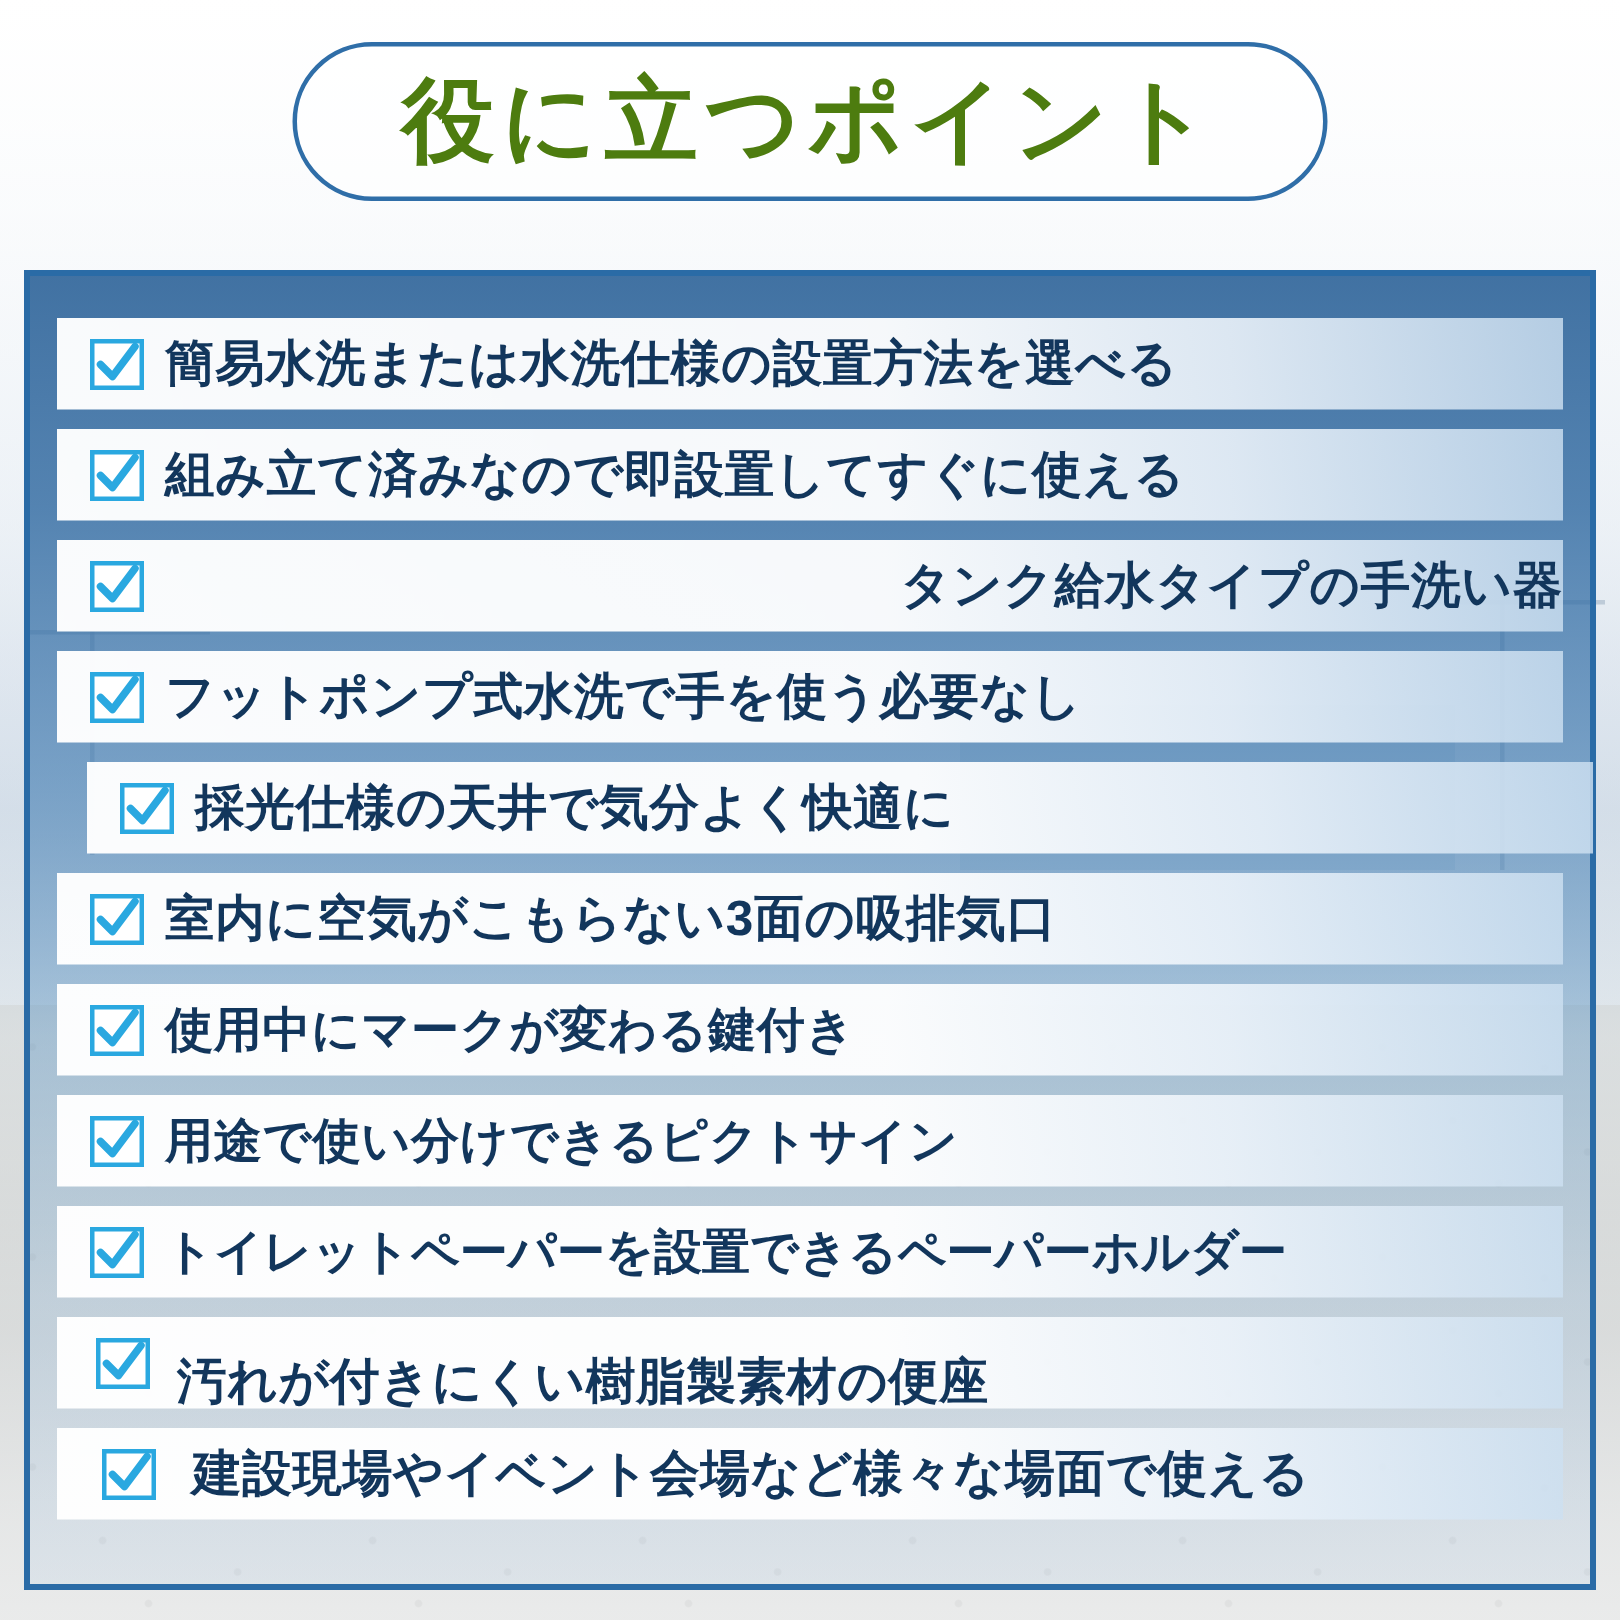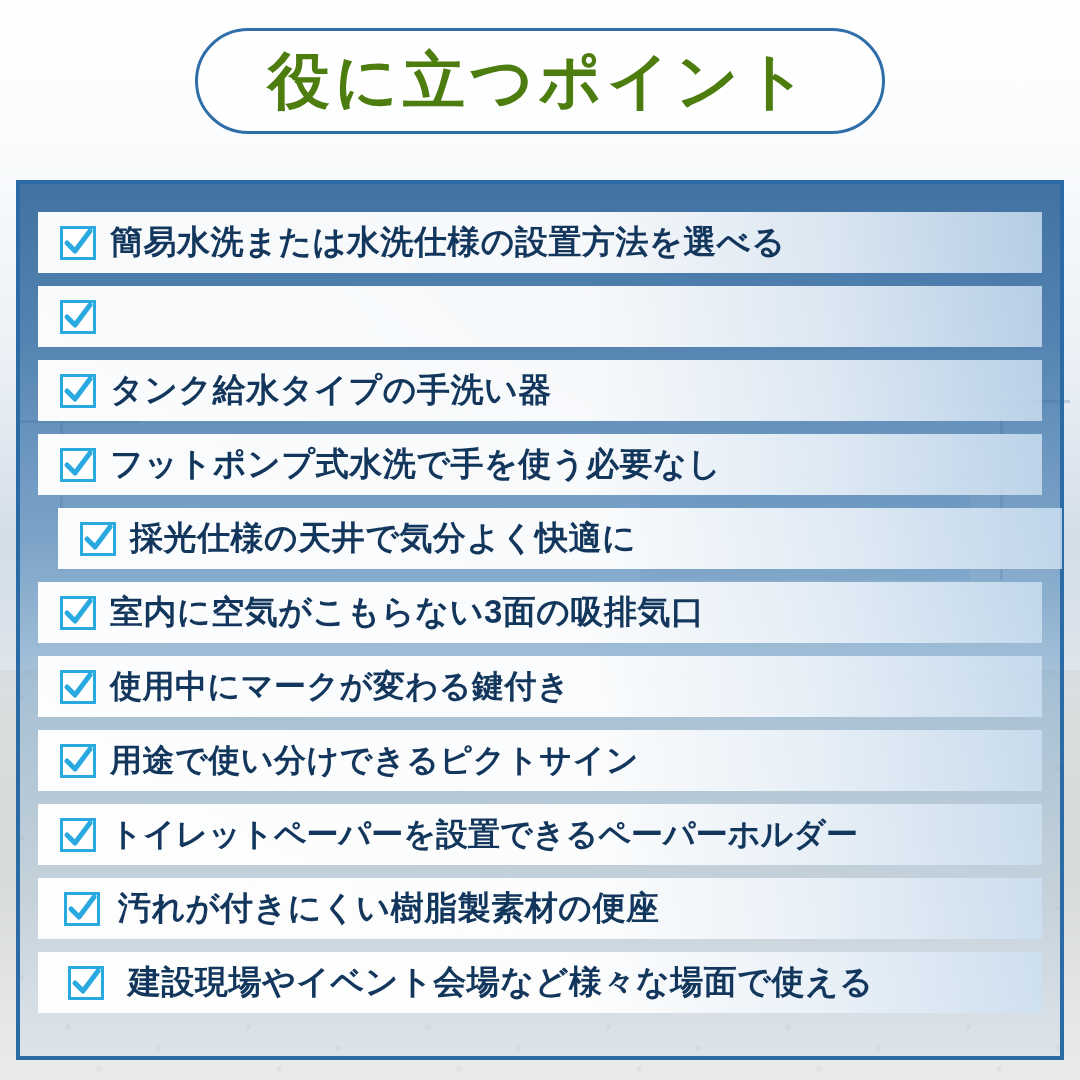--- a/index.html
+++ b/index.html
@@ -159,28 +159,28 @@
     font-weight: bold;
     color: #12365c;
     letter-spacing: 0.5px;
     line-height: 1.05;
     white-space: nowrap;
   }
 
   
   .row.i0  { width: 100%; }
   .row.i1  { width: 100%; }
-  .row.i2  { width: 100%; }
+  .row.i2  { width: 100%; justify-content: flex-end; }
   .row.i3  { width: 100%; }
   .row.i4  { width: 100%; margin-left: 20px; }
   .row.i5  { width: 100%; }
   .row.i6  { width: 100%; }
   .row.i7  { width: 100%; }
   .row.i8  { width: 100%; }
-  .row.i9  { width: 100%; }
+  .row.i9  { width: 100%; align-items: flex-end; }
   .row.i10 { width: 100%; }
 
   .row.i6, .row.i7 { }
   .row.i9 { padding-left: 80px; }
   .row.i10 { padding-left: 90px; }
   .row.i10 .check { left: 30px; }
   .row.i9 .check { left: 26px; }
 
   .row.i7 .label, .row.i6 .label { font-size: 32px; }
   .row.i8 .label { font-size: 32px; letter-spacing: 0; }
@@ -220,20 +220,21 @@
       <span class="label">簡易水洗または水洗仕様の設置方法を選べる</span>
     </div>
 
     <div class="row i1">
       <span class="check">
         <svg width="36" height="34" viewBox="0 0 36 34">
           <rect x="1.5" y="1.5" width="33" height="31" fill="#ffffff" stroke="#2aa8e0" stroke-width="3"></rect>
           <path d="M7 17 L15 25 L30 5" fill="none" stroke="#2aa8e0" stroke-width="5" stroke-linecap="round" stroke-linejoin="round"></path>
         </svg>
       </span>
+      <span class="label">組み立て済みなので即設置してすぐに使える</span>
     </div>
 
     <div class="row i2">
       <span class="check">
         <svg width="36" height="34" viewBox="0 0 36 34">
           <rect x="1.5" y="1.5" width="33" height="31" fill="#ffffff" stroke="#2aa8e0" stroke-width="3"></rect>
           <path d="M7 17 L15 25 L30 5" fill="none" stroke="#2aa8e0" stroke-width="5" stroke-linecap="round" stroke-linejoin="round"></path>
         </svg>
       </span>
       <span class="label">タンク給水タイプの手洗い器</span>

